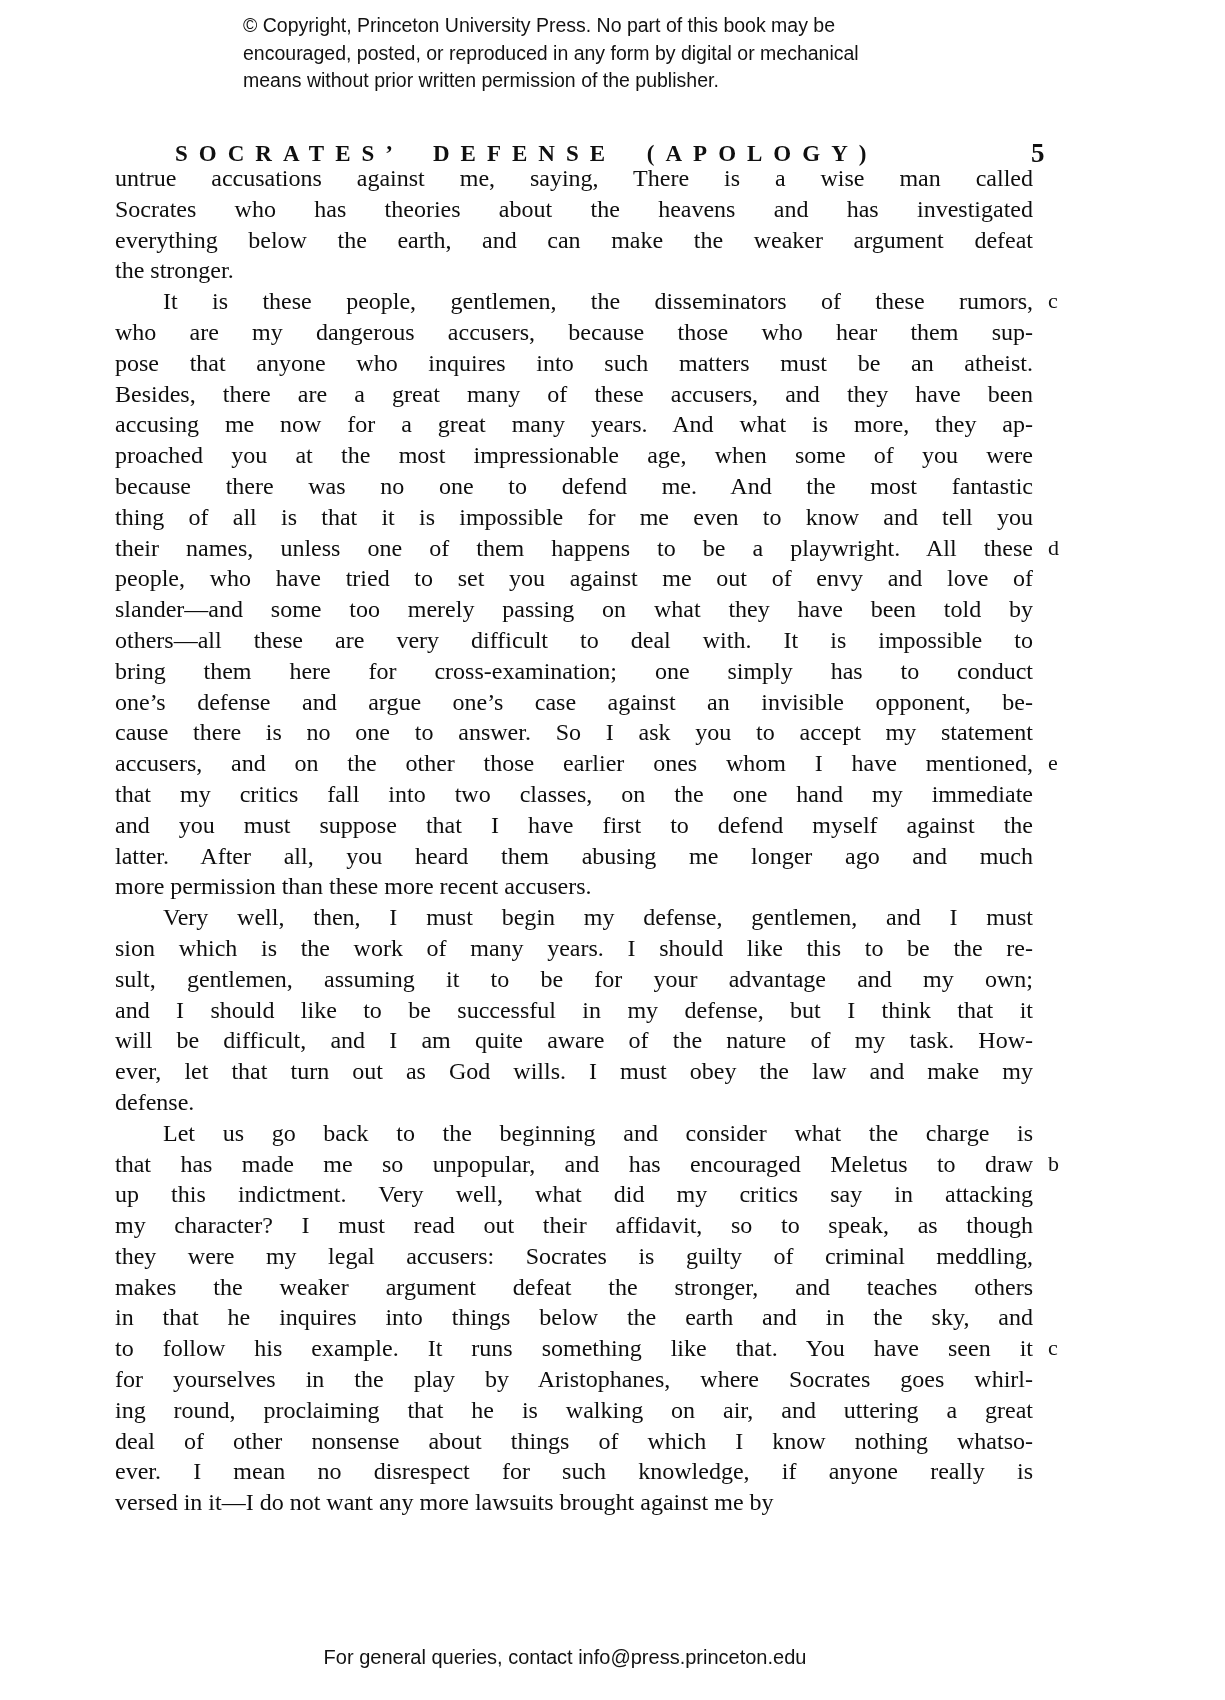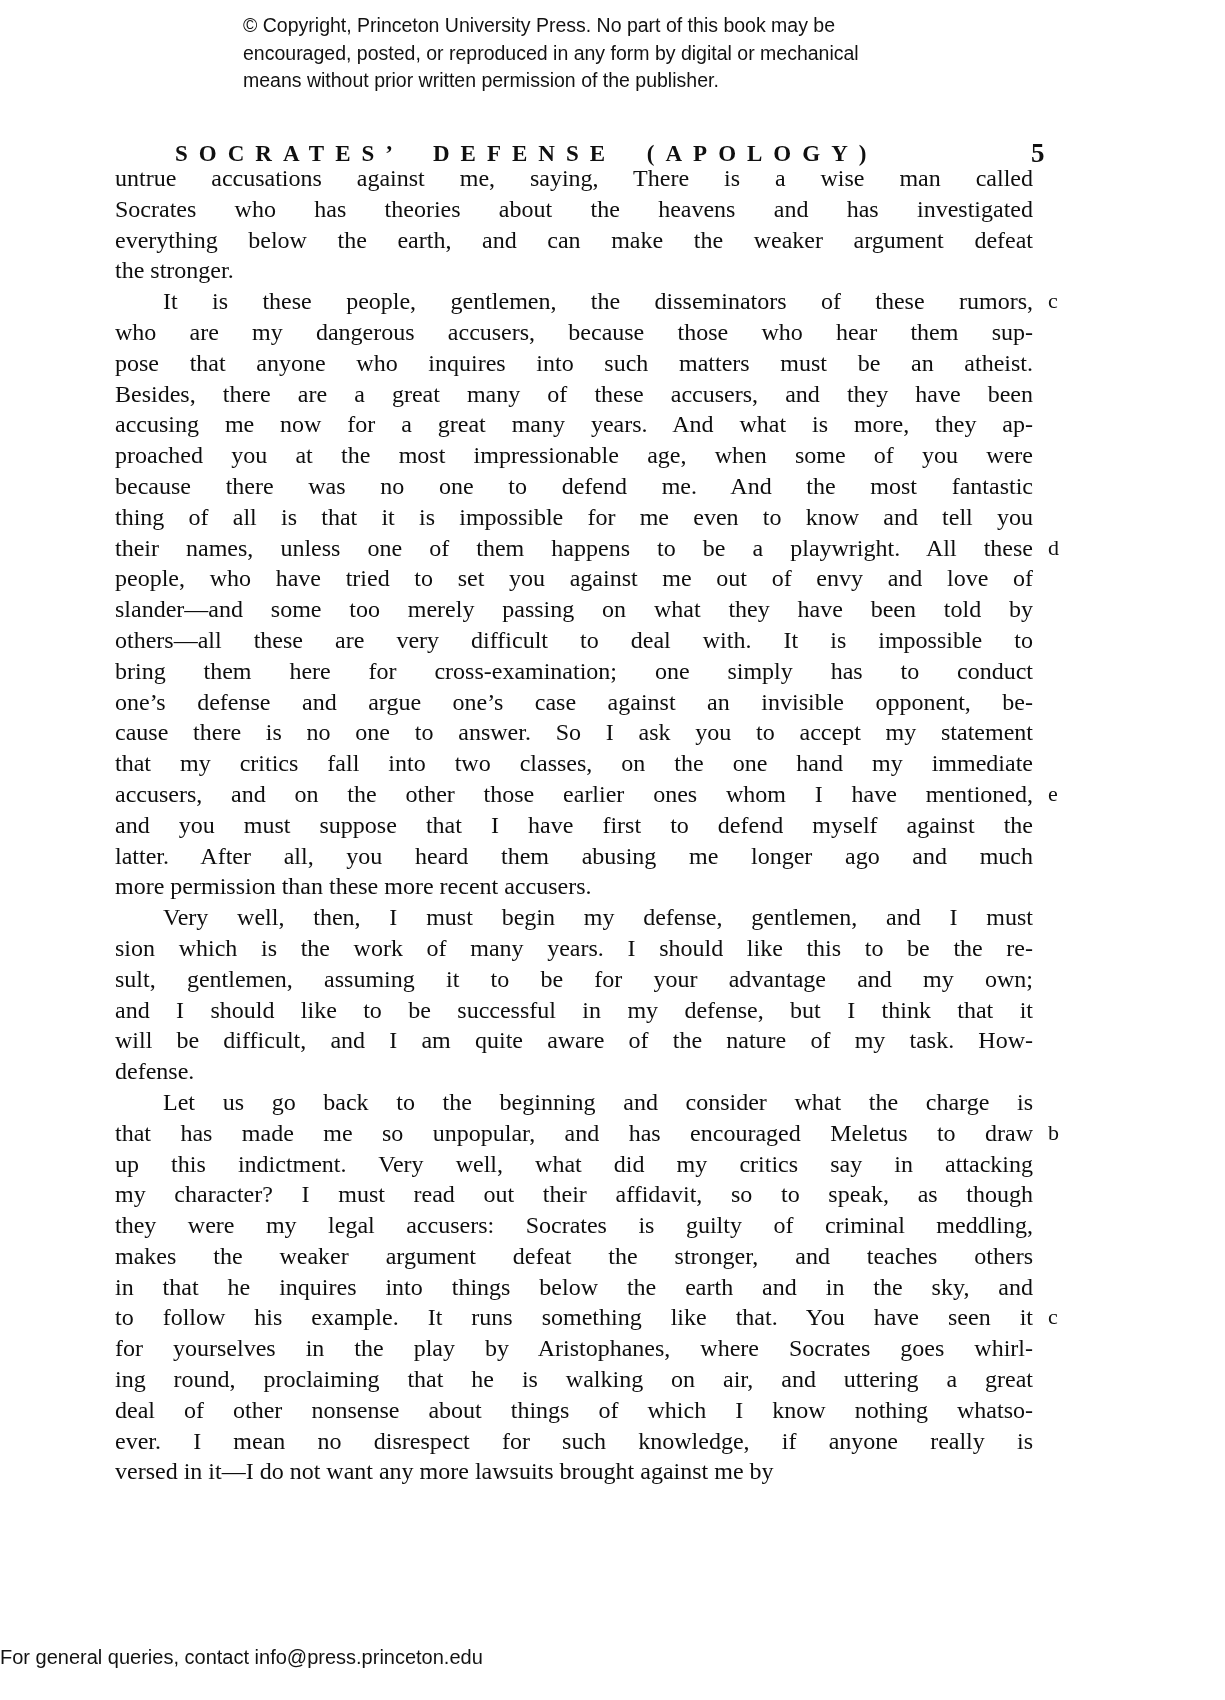--- a/index.html
+++ b/index.html
@@ -66,20 +66,21 @@
     text-align: left;
     text-align-last: left;
     text-indent: 0;
     font-size: 22px;
     color: #101010;
   }
   .footer {
     position: absolute;
     left: 0; top: 1646px;
     width: 1130px;
+    text-align: center;
     font-family: "Liberation Sans", sans-serif;
     font-size: 20px;
     color: #121212;
   }
 </style>
 </head>
 <body>
 
 <div class="copyright-block">
   <div>© Copyright, Princeton University Press. No part of this book may be</div>
@@ -105,30 +106,31 @@
     <div class="line">proached you at the most impressionable age, when some of you were</div>
     <div class="line">because there was no one to defend me. And the most fantastic</div>
     <div class="line">thing of all is that it is impossible for me even to know and tell you</div>
     <div class="line">their names, unless one of them happens to be a playwright. All these<span class="margin-letter">d</span></div>
     <div class="line">people, who have tried to set you against me out of envy and love of</div>
     <div class="line">slander—and some too merely passing on what they have been told by</div>
     <div class="line">others—all these are very difficult to deal with. It is impossible to</div>
     <div class="line">bring them here for cross-examination; one simply has to conduct</div>
     <div class="line">one’s defense and argue one’s case against an invisible opponent, be-</div>
     <div class="line">cause there is no one to answer. So I ask you to accept my statement</div>
+    <div class="line">accusers, and on the other those earlier ones whom I have mentioned,<span class="margin-letter">e</span></div>
     <div class="line">that my critics fall into two classes, on the one hand my immediate</div>
-    <div class="line">accusers, and on the other those earlier ones whom I have mentioned,<span class="margin-letter">e</span></div>
     <div class="line">and you must suppose that I have first to defend myself against the</div>
     <div class="line">latter. After all, you heard them abusing me longer ago and much</div>
     <div class="line last">more permission than these more recent accusers.</div>
     <div class="line indent">Very well, then, I must begin my defense, gentlemen, and I must</div>
     <div class="line">sion which is the work of many years. I should like this to be the re-</div>
     <div class="line">sult, gentlemen, assuming it to be for your advantage and my own;</div>
     <div class="line">and I should like to be successful in my defense, but I think that it</div>
     <div class="line">will be difficult, and I am quite aware of the nature of my task. How-</div>
+    <div class="line">ever, let that turn out as God wills. I must obey the law and make my</div>
     <div class="line last">defense.</div>
     <div class="line indent">Let us go back to the beginning and consider what the charge is</div>
     <div class="line">that has made me so unpopular, and has encouraged Meletus to draw<span class="margin-letter">b</span></div>
     <div class="line">up this indictment. Very well, what did my critics say in attacking</div>
     <div class="line">my character? I must read out their affidavit, so to speak, as though</div>
     <div class="line">they were my legal accusers: Socrates is guilty of criminal meddling,</div>
     <div class="line">makes the weaker argument defeat the stronger, and teaches others</div>
     <div class="line">in that he inquires into things below the earth and in the sky, and</div>
     <div class="line">to follow his example. It runs something like that. You have seen it<span class="margin-letter">c</span></div>
     <div class="line">for yourselves in the play by Aristophanes, where Socrates goes whirl-</div>

